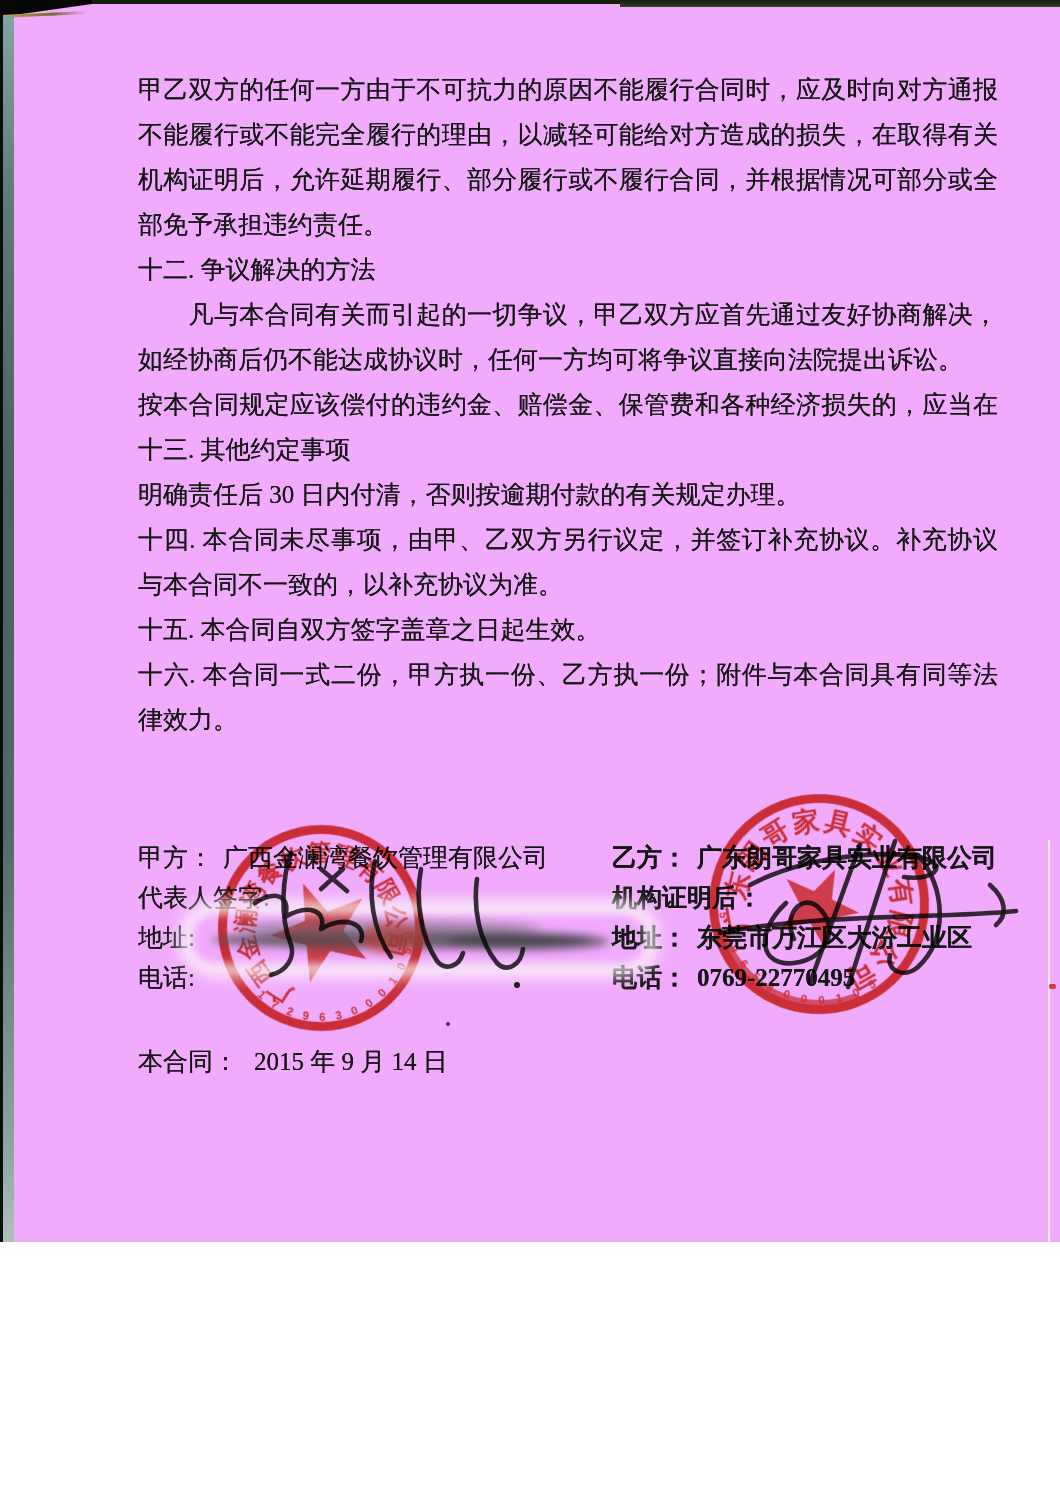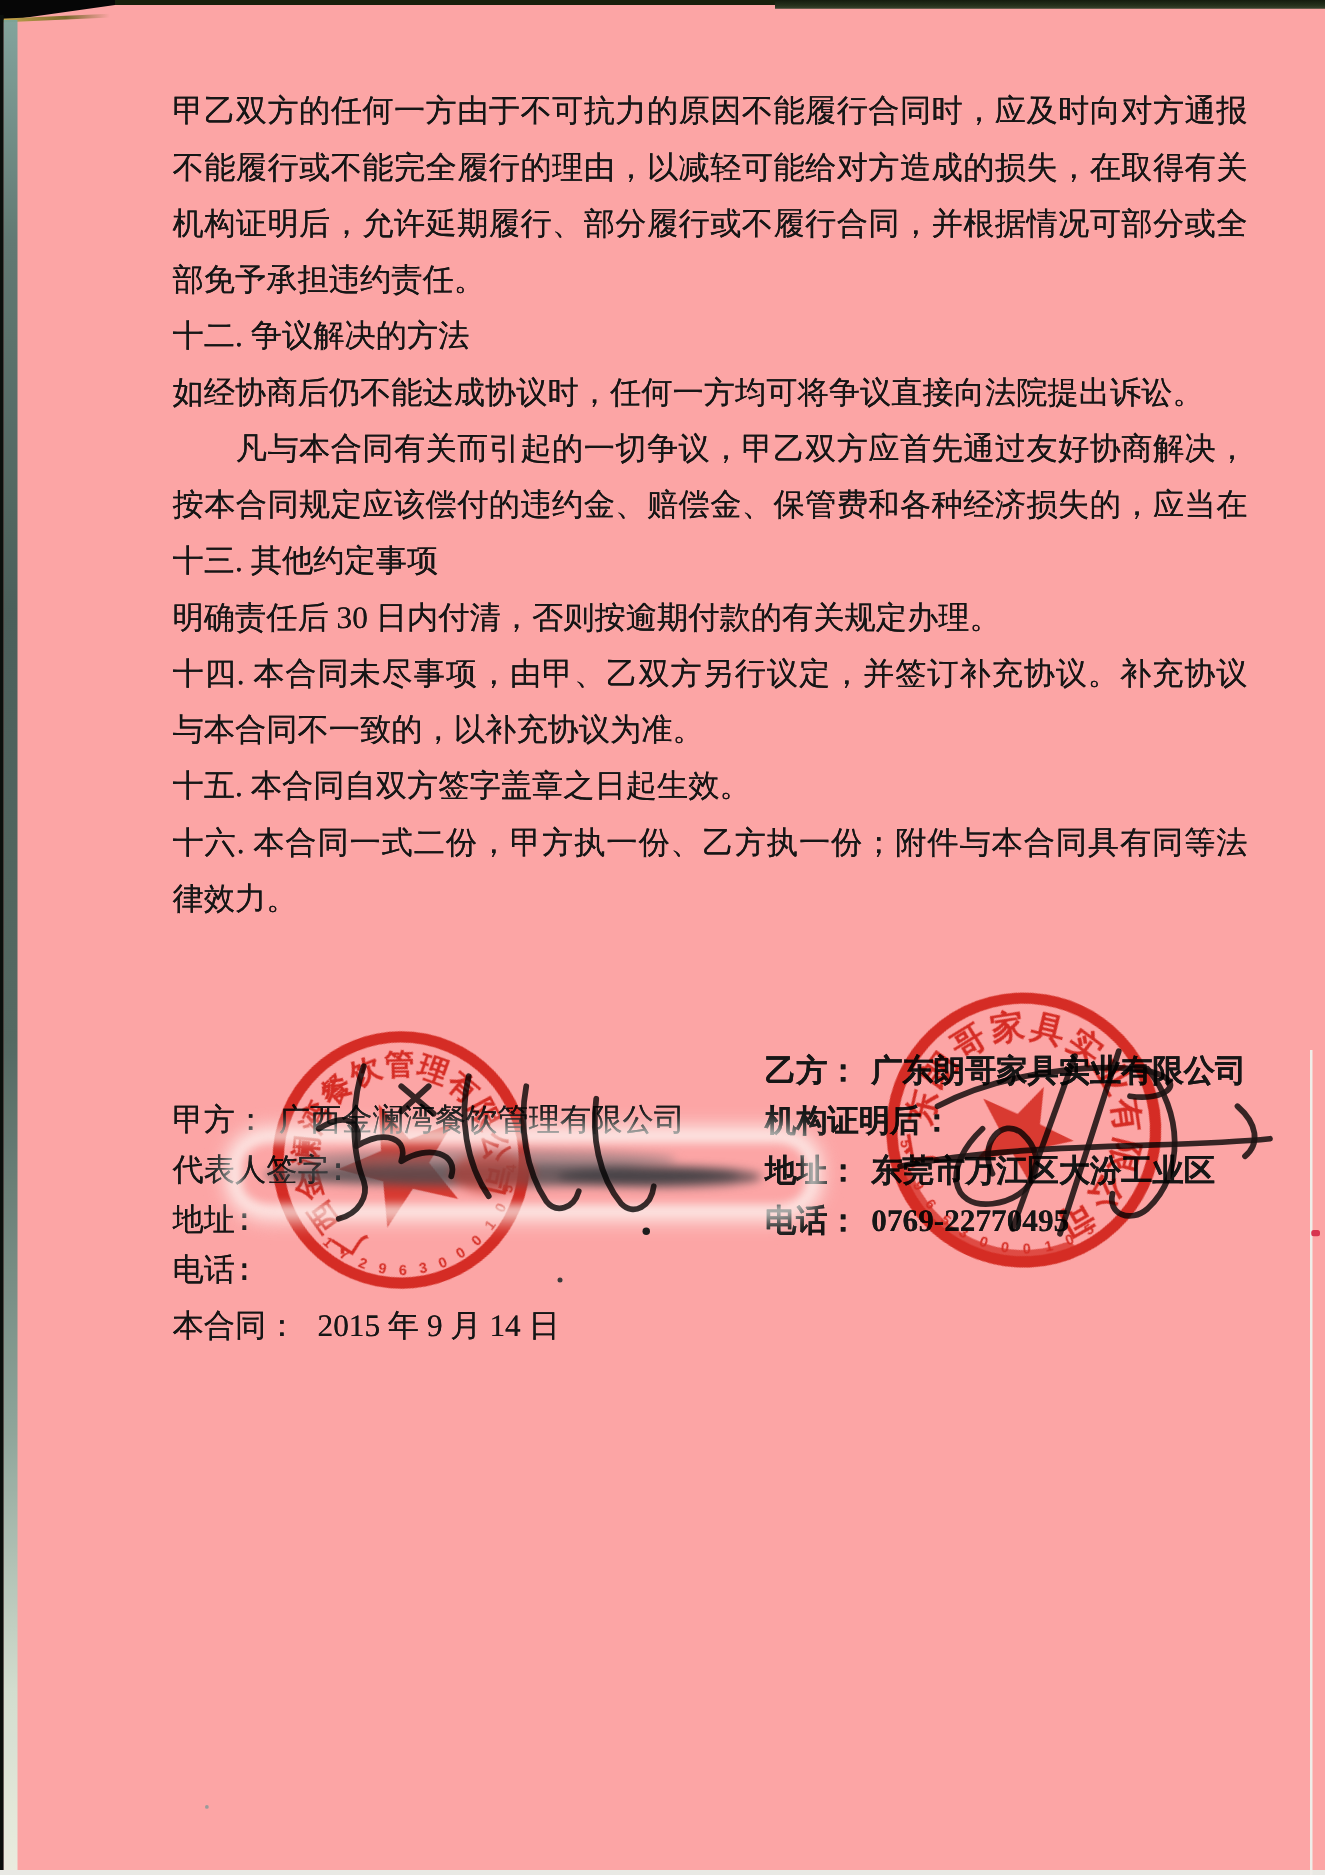--- a/index.html
+++ b/index.html
@@ -1,32 +1,32 @@
 <!DOCTYPE html>
 <html><head>
 <meta charset="utf-8">
 <style>
   html,body{margin:0;padding:0;background:#ffffff;}
   .page{
-    position:relative;width:1060px;height:1500px;overflow:hidden;
-    background:#fca5a5;
+    position:relative;width:1060px;height:1242px;overflow:hidden;
+    background:#f0abfc;
     font-family:"Liberation Serif","DejaVu Serif",serif;
     color:#161616;
   }
   
   .body-text{
     position:absolute;left:138px;top:67px;width:860px;z-index:1;
     font-size:25px;line-height:45px;
     text-shadow:0 0 .5px #222;
   }
   .body-text .line{white-space:nowrap;}
   .body-text .line.fill{white-space:normal;text-align:justify;text-align-last:justify;}
   
   .sig-col{position:absolute;z-index:1;font-size:25px;line-height:40px;text-shadow:0 0 .5px #222;}
-  .sig-col.left{left:138px;top:878px;width:460px;font-family:Liberation Mono, monospace;}
+  .sig-col.left{left:138px;top:838px;width:460px;}
   .sig-col.right{left:612px;top:838px;width:440px;font-weight:bold;}
   .sig-row{display:flex;gap:10px;white-space:nowrap;}
   .date-line{position:absolute;left:138px;top:1042px;z-index:1;font-size:25px;line-height:40px;text-shadow:0 0 .5px #222;display:flex;gap:16px;}
   
   .stamp{position:absolute;width:260px;height:260px;z-index:2;mix-blend-mode:multiply;opacity:.93;filter:blur(.3px) saturate(1.05);}
   .stamp.a{left:191px;top:798px;transform:rotate(-22deg);}
   .stamp.b{left:689px;top:774px;transform:rotate(25deg);}
   
   .redaction{position:absolute;left:193px;top:914px;width:452px;height:50px;z-index:3;
     filter:blur(4px);border-radius:24px/18px;
@@ -58,22 +58,22 @@
 <body>
 
 <div class="page">
 
   <div class="body-text">
       <div class="line fill">甲乙双方的任何一方由于不可抗力的原因不能履行合同时，应及时向对方通报</div>
       <div class="line fill">不能履行或不能完全履行的理由，以减轻可能给对方造成的损失，在取得有关</div>
       <div class="line fill">机构证明后，允许延期履行、部分履行或不履行合同，并根据情况可部分或全</div>
       <div class="line">部免予承担违约责任。</div>
       <div class="line">十二. 争议解决的方法</div>
+      <div class="line fill">　　凡与本合同有关而引起的一切争议，甲乙双方应首先通过友好协商解决，</div>
       <div class="line">如经协商后仍不能达成协议时，任何一方均可将争议直接向法院提出诉讼。</div>
-      <div class="line fill">　　凡与本合同有关而引起的一切争议，甲乙双方应首先通过友好协商解决，</div>
       <div class="line fill">按本合同规定应该偿付的违约金、赔偿金、保管费和各种经济损失的，应当在</div>
       <div class="line">十三.  其他约定事项</div>
       <div class="line">明确责任后 30 日内付清，否则按逾期付款的有关规定办理。</div>
       <div class="line fill">十四. 本合同未尽事项，由甲、乙双方另行议定，并签订补充协议。补充协议</div>
       <div class="line">与本合同不一致的，以补充协议为准。</div>
       <div class="line">十五. 本合同自双方签字盖章之日起生效。</div>
       <div class="line fill">十六. 本合同一式二份，甲方执一份、乙方执一份；附件与本合同具有同等法</div>
       <div class="line">律效力。</div>
     </div>
 

